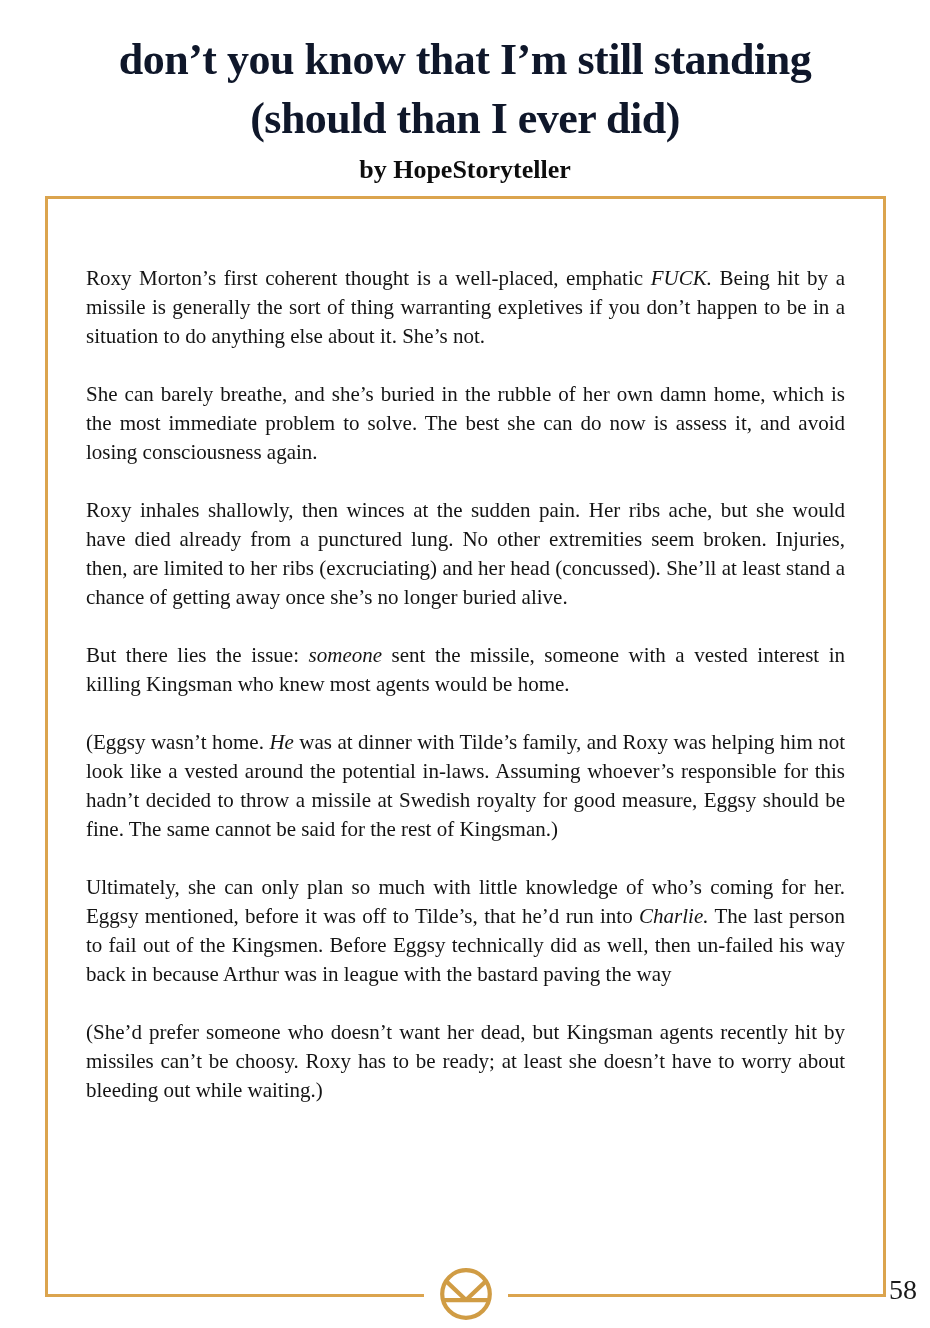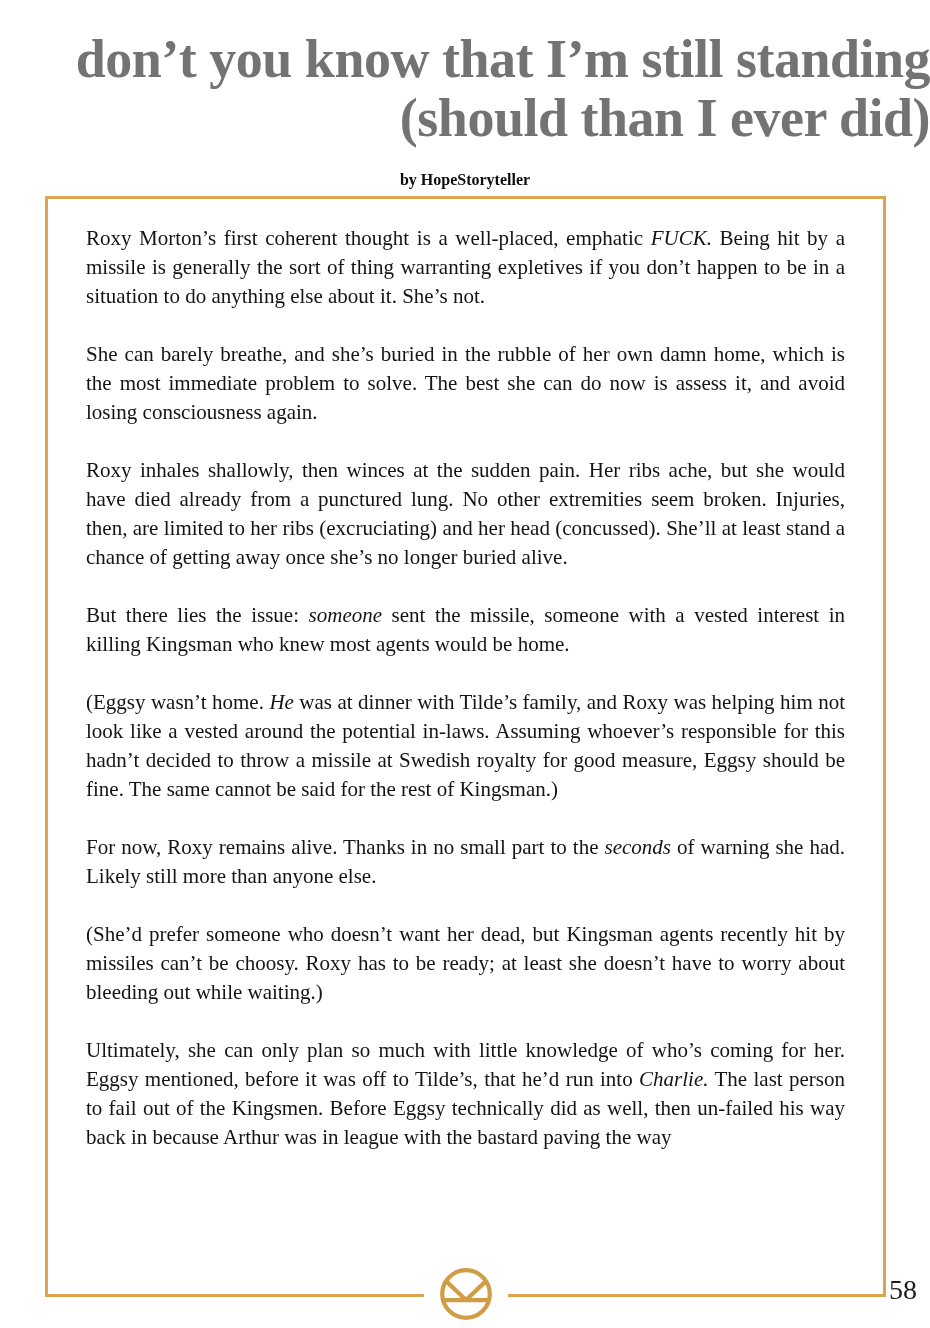--- a/index.html
+++ b/index.html
@@ -8,41 +8,41 @@
     background: #ffffff;
     overflow: hidden;
     font-family: "Liberation Serif", "DejaVu Serif", serif;
     color: #141414;
   }
   .page { position: relative; width: 930px; height: 1328px; background: #fff; }
 
   .header { position: absolute; top: 30px; left: 0; width: 100%; text-align: center; }
   .title-line {
     font-weight: 700;
-    font-size: 54px;
+    font-size: 44px;
     line-height: 59px;
     letter-spacing: -0.5px;
-    color: #737373;
-    text-align: right;
+    color: #0f172a;
   }
   .byline {
-    margin-top: 23px;
+    margin-top: 7px;
     font-weight: 700;
-    font-size: 16px;
+    font-size: 26px;
     color: #0d0d0d;
   }
 
   .frame {
     position: absolute;
     left: 45px; top: 196px;
     width: 841px; height: 1101px;
     border: 3px solid var(--gold, #dba44e);
   }
   .frame-inner {
     padding: 25px 38px 0 38px;
+    margin-top: 40px;
   }
   .story p {
     font-size: 21px;
     line-height: 29px;
     text-align: justify;
     margin: 0 0 29px 0;
   }
   .story p em { font-style: italic; }
 
   .logo-wrap {
@@ -73,23 +73,22 @@
     <div class="byline">by HopeStoryteller</div>
   </div>
 
   <div class="frame">
     <div class="frame-inner story">
         <p><span>Roxy Morton’s first coherent thought is a well-placed, emphatic </span><em>FUCK.</em><span> Being hit by a missile is generally the sort of thing warranting expletives if you don’t happen to be in a situation to do anything else about it. She’s not.</span></p>
         <p><span>She can barely breathe, and she’s buried in the rubble of her own damn home, which is the most immediate problem to solve. The best she can do now is assess it, and avoid losing consciousness again.</span></p>
         <p><span>Roxy inhales shallowly, then winces at the sudden pain. Her ribs ache, but she would have died already from a punctured lung. No other extremities seem broken. Injuries, then, are limited to her ribs (excruciating) and her head (concussed). She’ll at least stand a chance of getting away once she’s no longer buried alive.</span></p>
         <p><span>But there lies the issue: </span><em>someone</em><span> sent the missile, someone with a vested interest in killing Kingsman who knew most agents would be home.</span></p>
         <p><span>(Eggsy wasn’t home. </span><em>He</em><span> was at dinner with Tilde’s family, and Roxy was helping him not look like a vested around the potential in-laws. Assuming whoever’s responsible for this hadn’t decided to throw a missile at Swedish royalty for good measure, Eggsy should be fine. The same cannot be said for the rest of Kingsman.)</span></p>
-        <p><span>For now, Roxy remains alive. Thanks in no small part to the </span><em>seconds</em><span> of warning she had. Likely still more than anyone else.</span></p>
+        <p><span>Ultimately, she can only plan so much with little knowledge of who’s coming for her. Eggsy mentioned, before it was off to Tilde’s, that he’d run into </span><em>Charlie.</em><span> The last person to fail out of the Kingsmen. Before Eggsy technically did as well, then un-failed his way back in because Arthur was in league with the bastard paving the way</span></p>
         <p><span>(She’d prefer someone who doesn’t want her dead, but Kingsman agents recently hit by missiles can’t be choosy. Roxy has to be ready; at least she doesn’t have to worry about bleeding out while waiting.)</span></p>
-        <p><span>Ultimately, she can only plan so much with little knowledge of who’s coming for her. Eggsy mentioned, before it was off to Tilde’s, that he’d run into </span><em>Charlie.</em><span> The last person to fail out of the Kingsmen. Before Eggsy technically did as well, then un-failed his way back in because Arthur was in league with the bastard paving the way</span></p>
       </div>
 
     <div class="logo-wrap">
       <svg width="56" height="56" viewBox="0 0 60 60" fill="none" xmlns="http://www.w3.org/2000/svg">
         <circle cx="30" cy="30" r="25.5" stroke="#d09c44" stroke-width="4.5"></circle>
         <line x1="9.5" y1="17" x2="30" y2="36.5" stroke="#d09c44" stroke-width="4.5"></line>
         <line x1="50.5" y1="17" x2="30" y2="36.5" stroke="#d09c44" stroke-width="4.5"></line>
         <line x1="6" y1="36.5" x2="54" y2="36.5" stroke="#d09c44" stroke-width="4.5"></line>
       </svg>
     </div>

